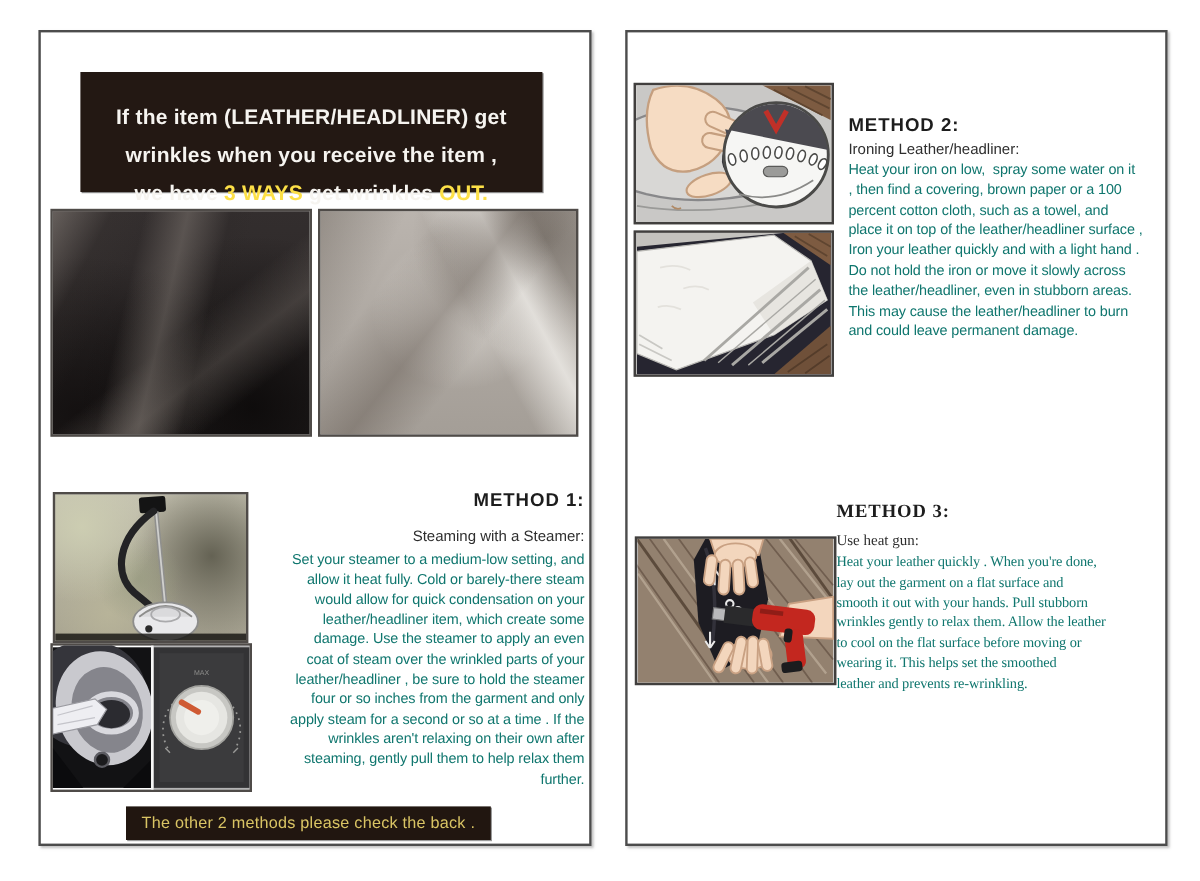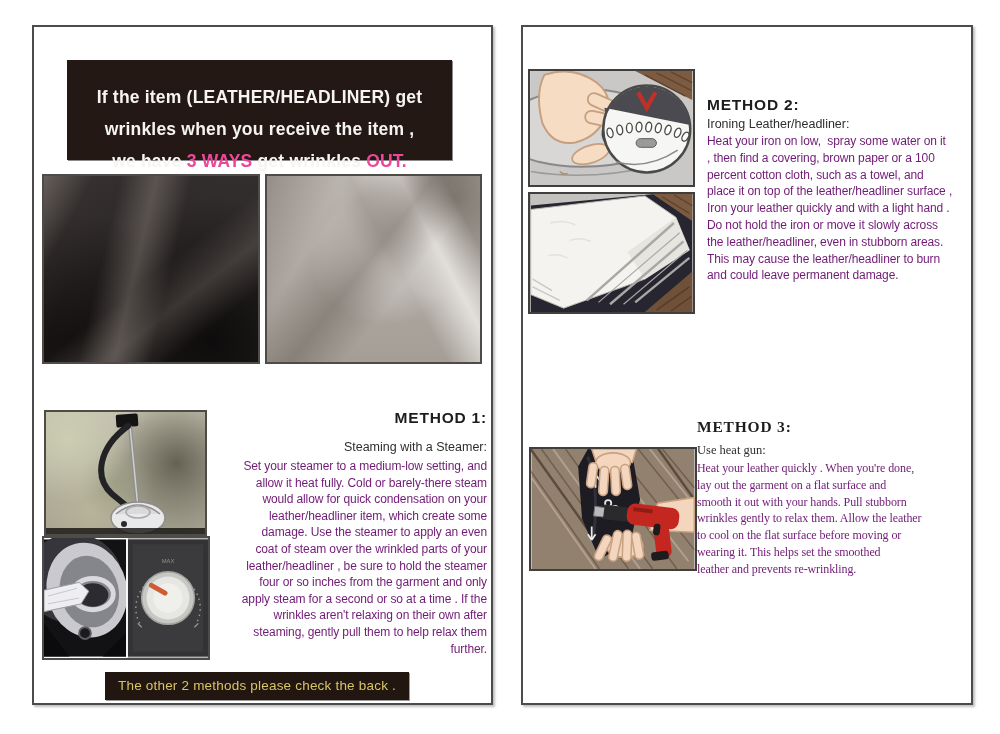--- a/index.html
+++ b/index.html
@@ -7,21 +7,21 @@
         font-family:"Liberation Sans", sans-serif;color:#2b2b2b;}
   .panel{position:absolute;top:25px;height:680px;background:#ffffff;
          border:2px solid #4c4c4c;box-shadow:2px 2px 2px rgba(140,140,140,.55);box-sizing:border-box;}
   .panel-left{left:32px;width:461px;}
   .panel-right{left:521px;width:452px;padding-left:36px;}
 
   
   .header-box{position:absolute;left:33px;top:33px;width:385px;height:100px;background:#231813;
               color:#f6f4f0;text-align:center;font-weight:bold;font-size:17.5px;line-height:32px;
               padding-top:21px;box-sizing:border-box;letter-spacing:.2px;box-shadow:1px 1px 0 #8a8a8a;}
-  .header-box .hl{color:#ec4899;}
+  .header-box .hl{color:#fde047;}
 
   
   .photo{position:absolute;border:2px solid #4f4b48;box-sizing:border-box;}
   .leather-dark{left:8px;top:147px;width:218px;height:190px;
     background:
       linear-gradient(118deg, rgba(136,128,122,.60) 0%, rgba(70,64,60,.15) 16%, rgba(0,0,0,0) 28%),
       linear-gradient(103deg, rgba(0,0,0,0) 30%, rgba(130,122,116,.50) 44%, rgba(40,36,34,.10) 58%, rgba(0,0,0,0) 66%),
       linear-gradient(142deg, rgba(0,0,0,0) 52%, rgba(120,112,106,.38) 66%, rgba(0,0,0,0) 80%),
       radial-gradient(ellipse at 78% 88%, rgba(10,8,8,.85), rgba(0,0,0,0) 62%),
       radial-gradient(ellipse at 10% 90%, rgba(15,12,12,.8), rgba(0,0,0,0) 55%),
@@ -48,21 +48,21 @@
   
   .closeups{position:absolute;left:8px;top:509px;width:168px;height:124px;border:2px solid #4f4b48;
             box-sizing:border-box;display:flex;background:#fff;}
   .closeups svg{display:block;height:100%;}
   .closeups .gap{width:2px;background:#f5f5f5;}
 
   
   .text-block{position:absolute;}
   .text-block h3{margin:0;font-size:15.5px;font-weight:bold;letter-spacing:.8px;color:#1d1d1d;}
   .text-block .sub{font-size:12.5px;color:#2e2e2e;}
-  .text-block .para{font-size:12px;line-height:16.6px;color:#701a75;white-space:pre-line;letter-spacing:-0.1px;}
+  .text-block .para{font-size:12px;line-height:16.6px;color:#0f766e;white-space:pre-line;letter-spacing:-0.1px;}
   .m1{left:195px;top:382px;width:258px;text-align:right;}
   .m1 h3{margin-bottom:13px;}
   .m1 .sub{margin-bottom:4px;}
   .m2{left:184px;top:69px;width:264px;}
   .m2 h3{margin-bottom:3px;}
   .m2 .sub{margin-bottom:2px;}
   .m2 .para{line-height:16.8px;}
   .m3{left:174px;top:391px;width:264px;font-family:Liberation Serif, serif;}
   .m3 h3{margin-bottom:7px;}
   .m3 .sub{margin-bottom:2px;}

